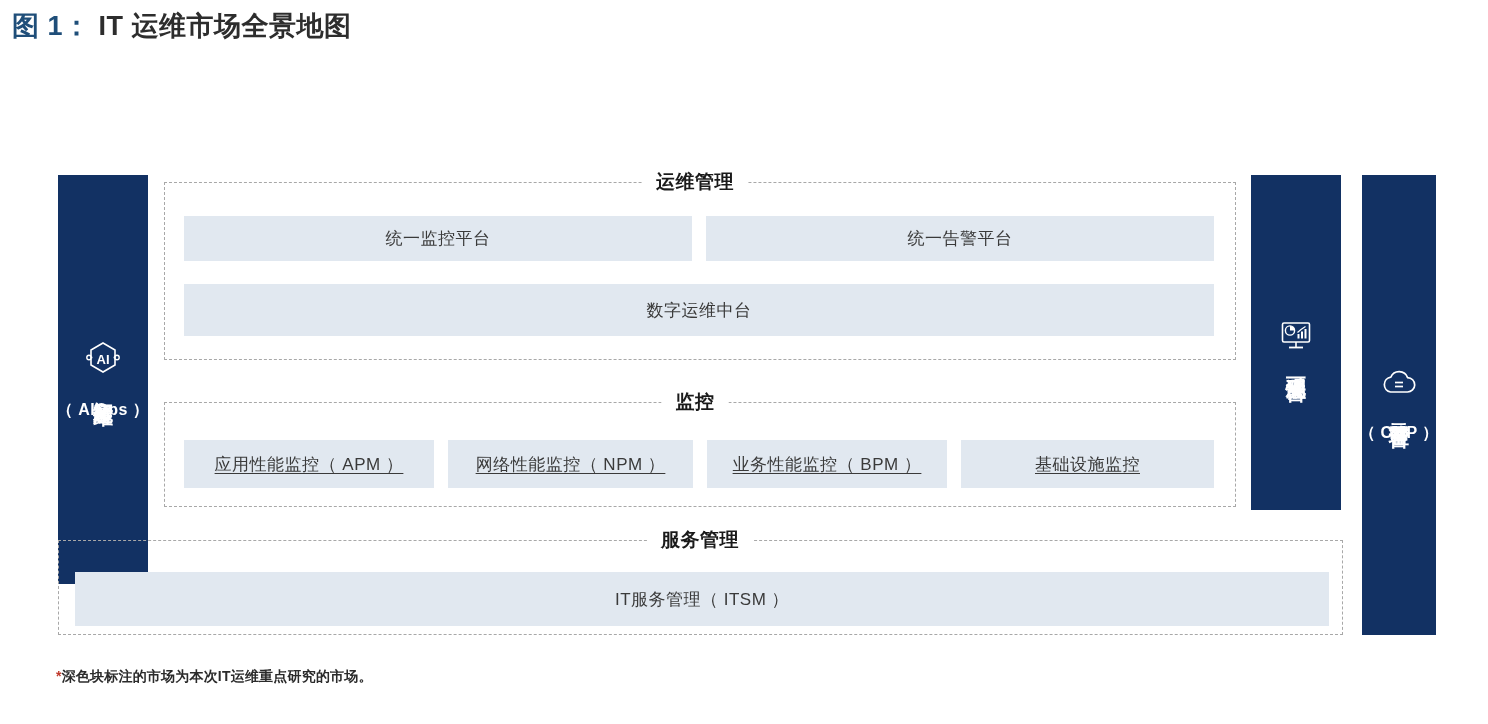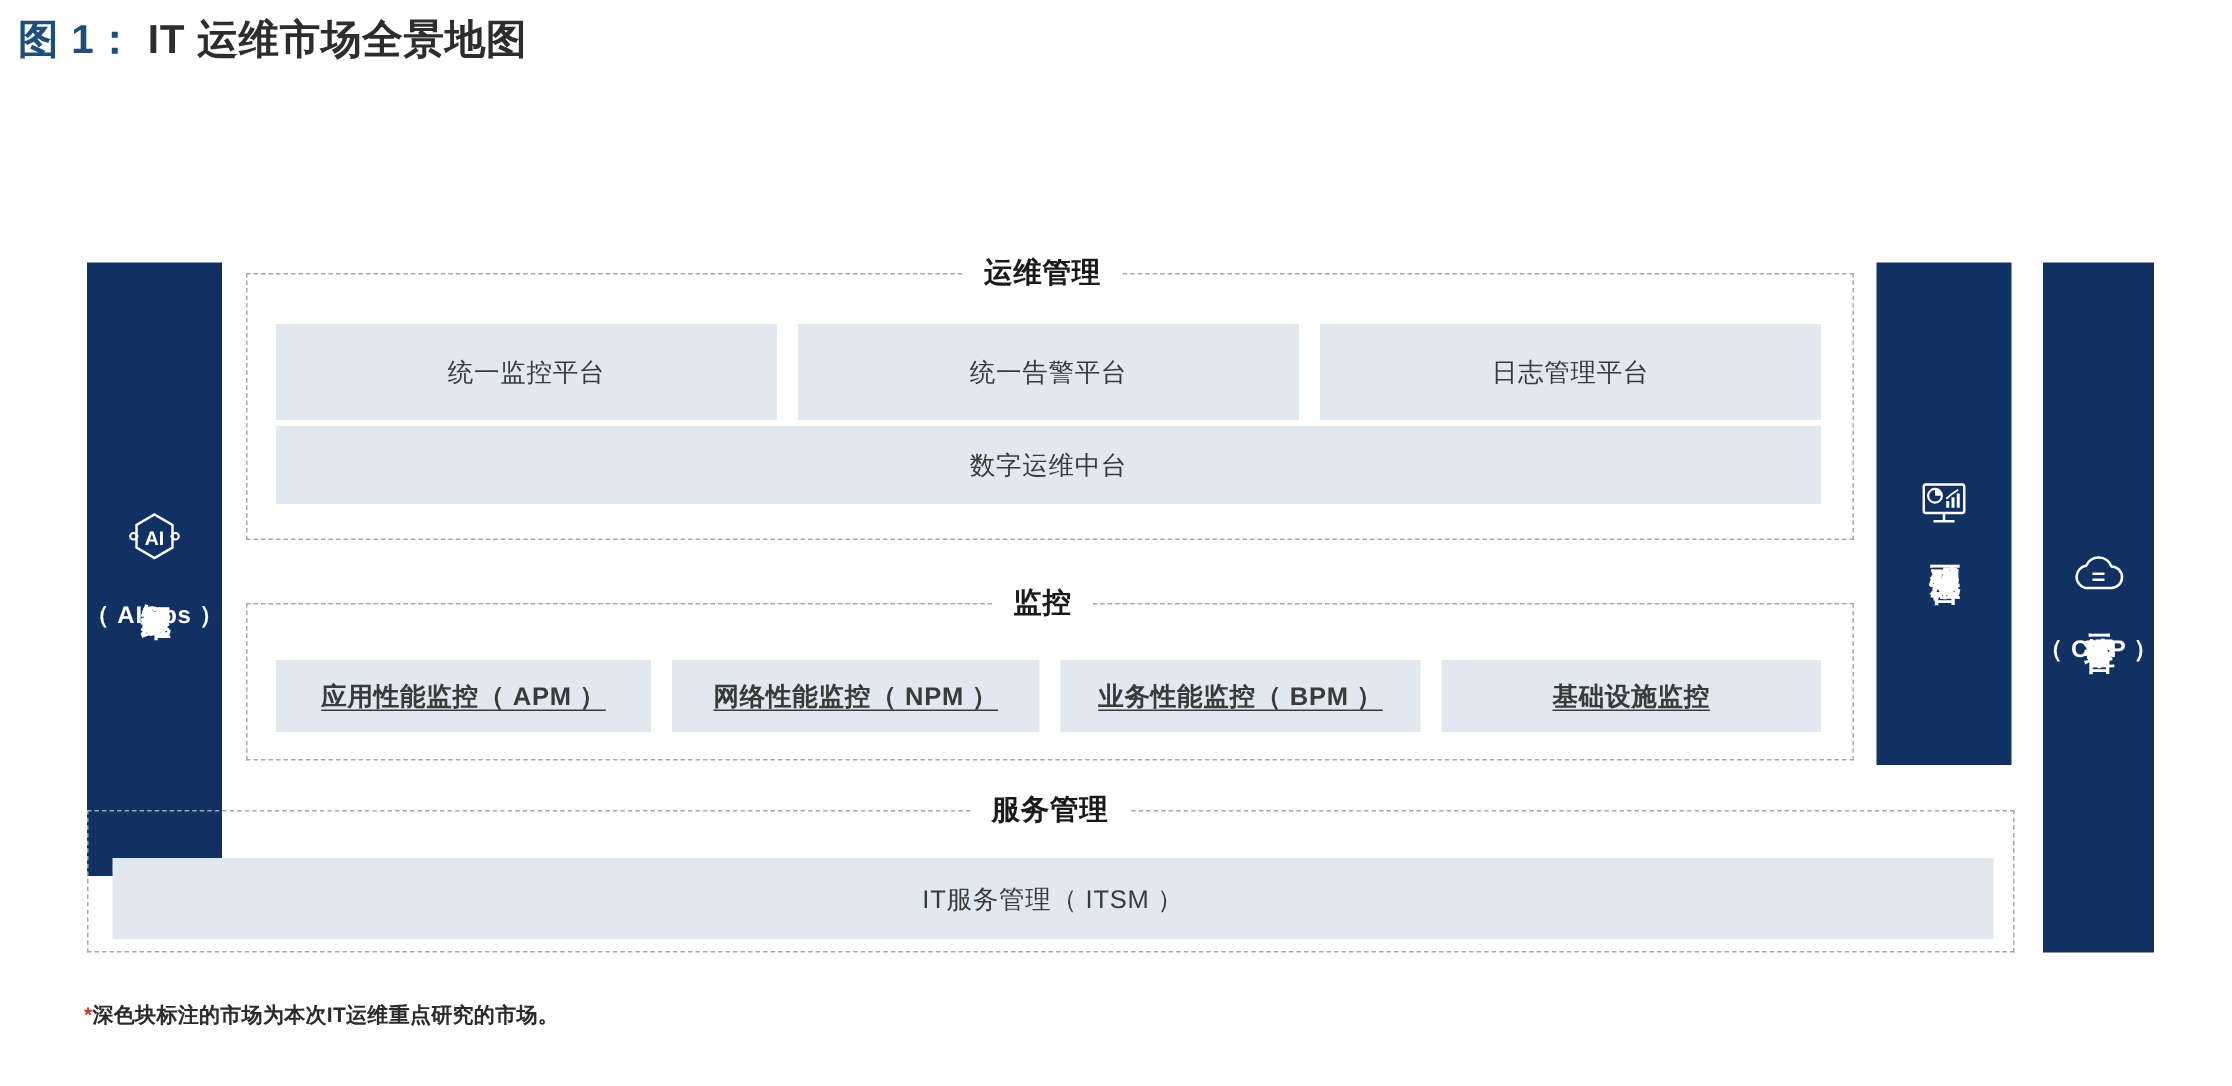--- a/index.html
+++ b/index.html
@@ -148,28 +148,27 @@
     justify-content: center;
     font-size: 17px;
     color: #3a3a3a;
     box-sizing: border-box;
     letter-spacing: 0.5px;
     text-align: center;
   }
   .tile.underlined {
     text-decoration: underline;
     text-underline-offset: 3px;
-    font-weight: bold;
   }
 
   #row-ops-top {
     left: 184px;
     top: 216px;
     width: 1030px;
-    height: 64px;
+    height: 45px;
   }
   #row-ops-top .tile { flex: 1 1 0; }
 
   #row-ops-bottom {
     left: 184px;
     top: 284px;
     width: 1030px;
     height: 52px;
   }
   #row-ops-bottom .tile { flex: 1 1 0; }
@@ -261,21 +260,20 @@
     <span class="pillar-label">云管理平台</span>
     <span class="pillar-sub">（ CMP ）</span>
   </div>
 
   <div class="group" id="group-ops"></div>
   <div class="group-heading" id="heading-ops">运维管理</div>
 
   <div class="tile-row" id="row-ops-top">
     <div class="tile">统一监控平台</div>
     <div class="tile">统一告警平台</div>
-    <div class="tile">日志管理平台</div>
   </div>
 
   <div class="tile-row" id="row-ops-bottom">
     <div class="tile">数字运维中台</div>
   </div>
 
   <div class="group" id="group-monitor"></div>
   <div class="group-heading" id="heading-monitor">监控</div>
 
   <div class="tile-row" id="row-monitor">

